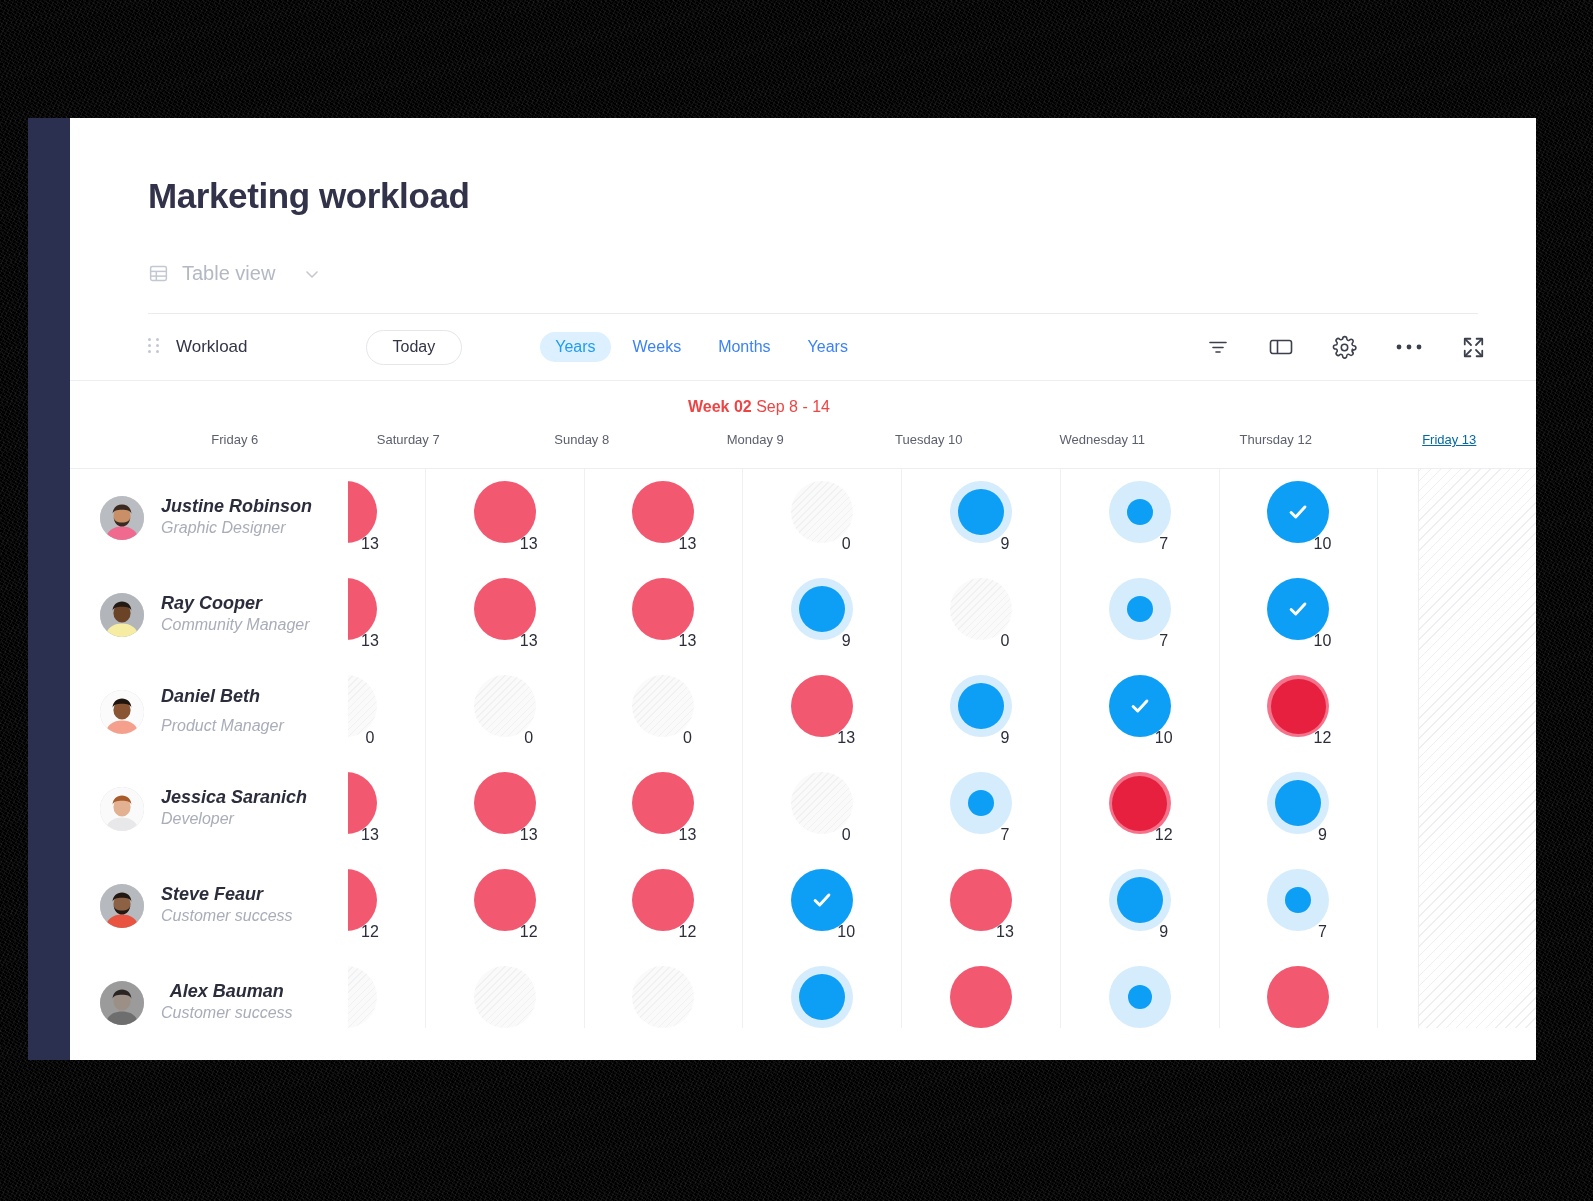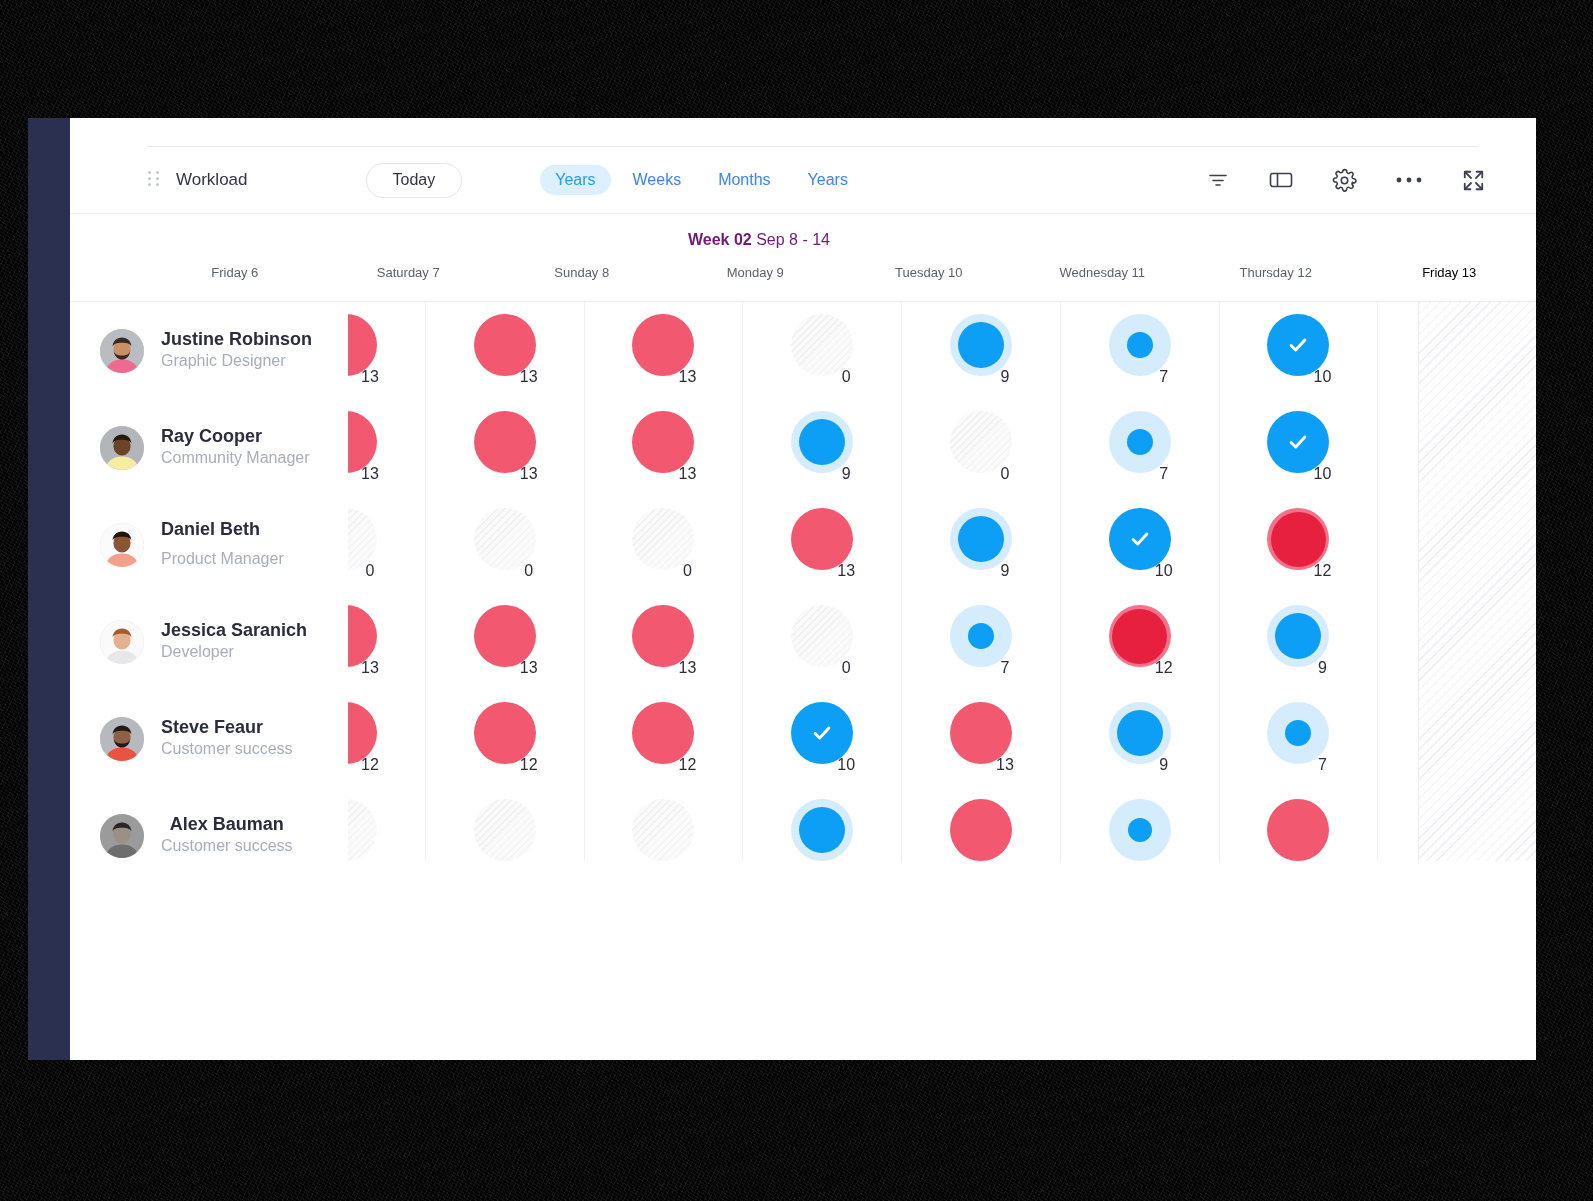--- a/index.html
+++ b/index.html
@@ -139,38 +139,38 @@
   .weekband {
     height: 52px;
     border-top: 1px solid #eceef2;
     position: relative;
   }
   .week-label {
     position: absolute;
     left: 0; right: 0; top: 17px;
     text-align: center;
     font-size: 16px;
-    color: #701a75;
+    color: #ef4444;
     padding-right: 88px;
   }
   .week-label b { font-weight: bold; }
   .week-label span { font-weight: normal; }
 
   .daysrow {
     display: flex;
     height: 36px;
     padding-left: 78px;
   }
   .daycell {
     flex: 1 1 0;
     text-align: center;
     font-size: 13px;
     color: #5c5f6e;
   }
-  .daycell.muted { color: #000000; }
+  .daycell.muted { color: #0369a1; text-decoration: underline; }
 
   .rows {
     border-top: 1px solid #eceef2;
     position: relative;
     height: 560px;
     overflow: hidden;
   }
 
   
   .hatch-col {
@@ -206,21 +206,21 @@
   .avatar {
     width: 44px; height: 44px;
     border-radius: 50%;
     flex: 0 0 44px;
     overflow: hidden;
     position: relative;
     background: #cfd2d6;
   }
   .avatar svg { display:block; width:44px; height:44px; }
 
-  .pmeta { min-width: 0; }
+  .pmeta { min-width: 0; font-style: italic; }
   .pname {
     font-size: 18px;
     font-weight: bold;
     color: #2b2d3c;
     line-height: 1.22;
     white-space: nowrap;
   }
   .prole {
     font-size: 16px;
     color: #a9adba;
@@ -280,20 +280,40 @@
 
 <div id="stage">
   <div id="noise"></div>
 
   <div id="window">
 
     <div id="railnav"></div>
 
     <div id="content">
 
+      <div class="page-head">
+        <div class="page-title">Marketing workload</div>
+
+        <div class="viewrow">
+          <span>
+            <svg class="tbl-icon" viewBox="0 0 24 24" fill="none" stroke="#c3c7d2" stroke-width="1.7">
+              <rect x="3" y="4" width="18" height="16" rx="2"></rect>
+              <line x1="3" y1="9.6" x2="21" y2="9.6"></line>
+              <line x1="3" y1="15" x2="21" y2="15"></line>
+              <line x1="9.5" y1="9.6" x2="9.5" y2="20"></line>
+            </svg>
+          </span>
+          <span class="vlabel">Table view</span>
+          <span>
+            <svg class="chev" viewBox="0 0 24 24" fill="none" stroke="#c3c7d2" stroke-width="1.8" stroke-linecap="round" stroke-linejoin="round">
+              <polyline points="6,9.5 12,15.5 18,9.5"></polyline>
+            </svg>
+          </span>
+        </div>
+      </div>
 
       <div class="divider"></div>
 
       <div class="toolbar">
         <span class="drag-handle">
           <i></i>
             <i></i>
             <i></i>
             <i></i>
             <i></i>

